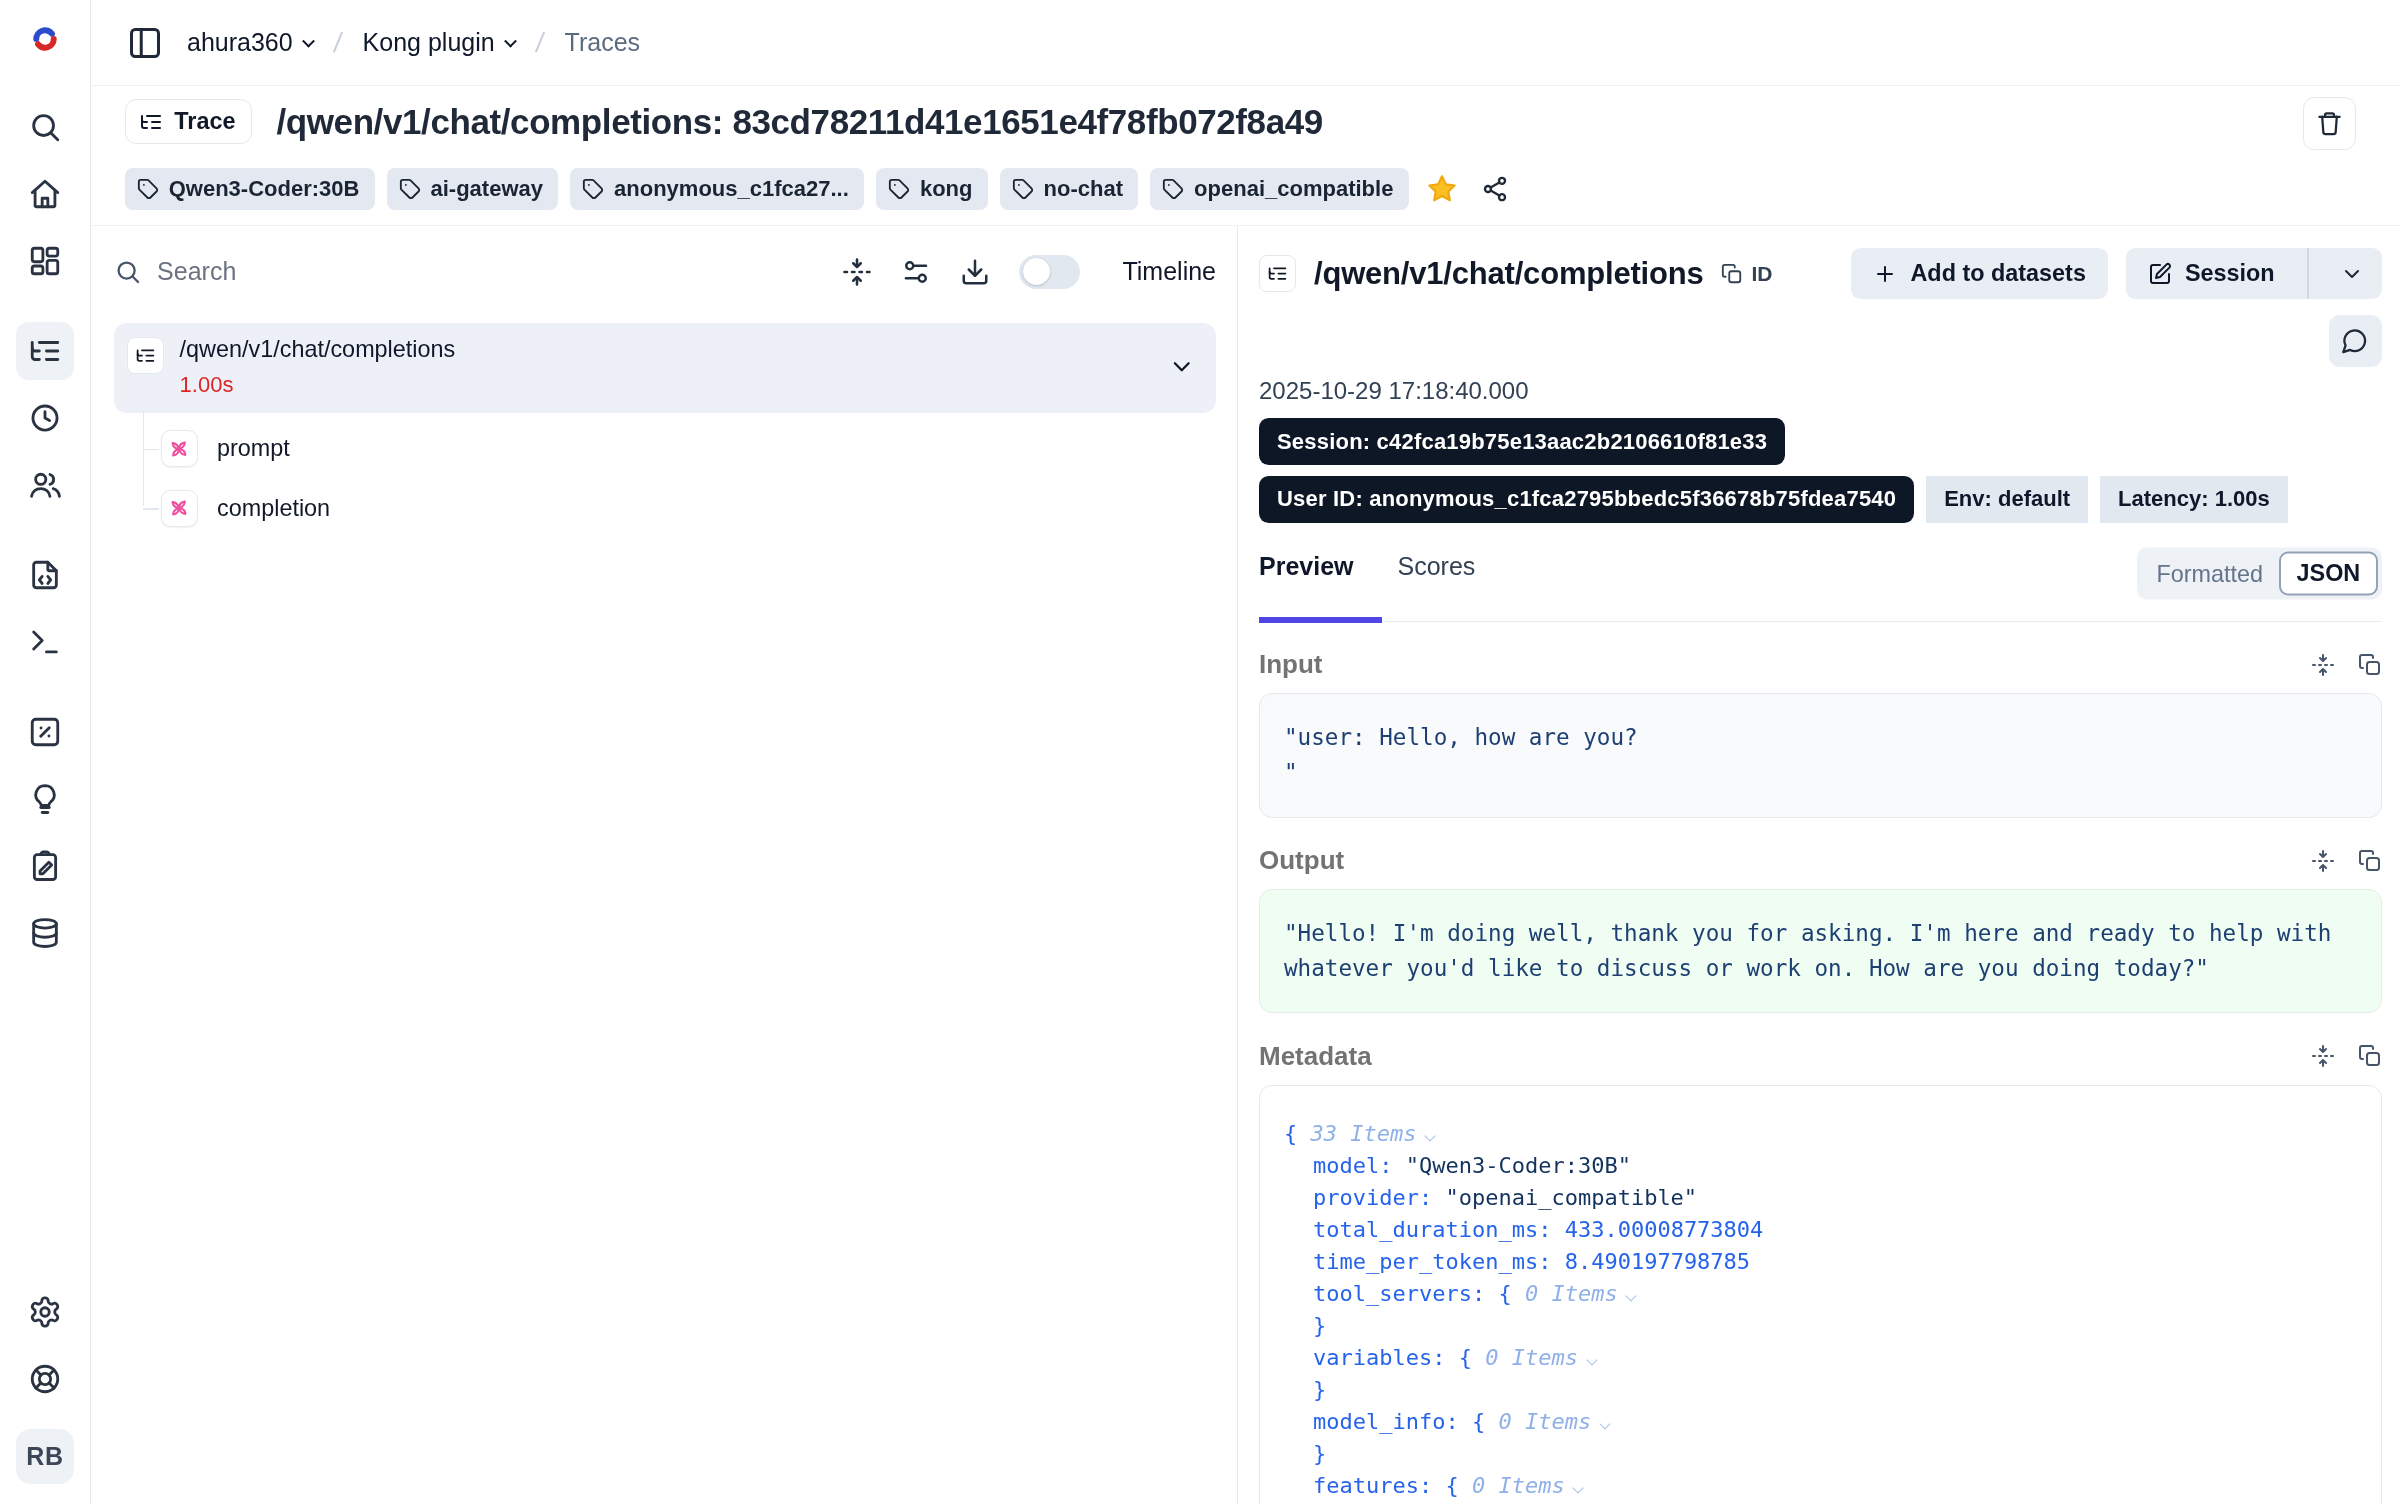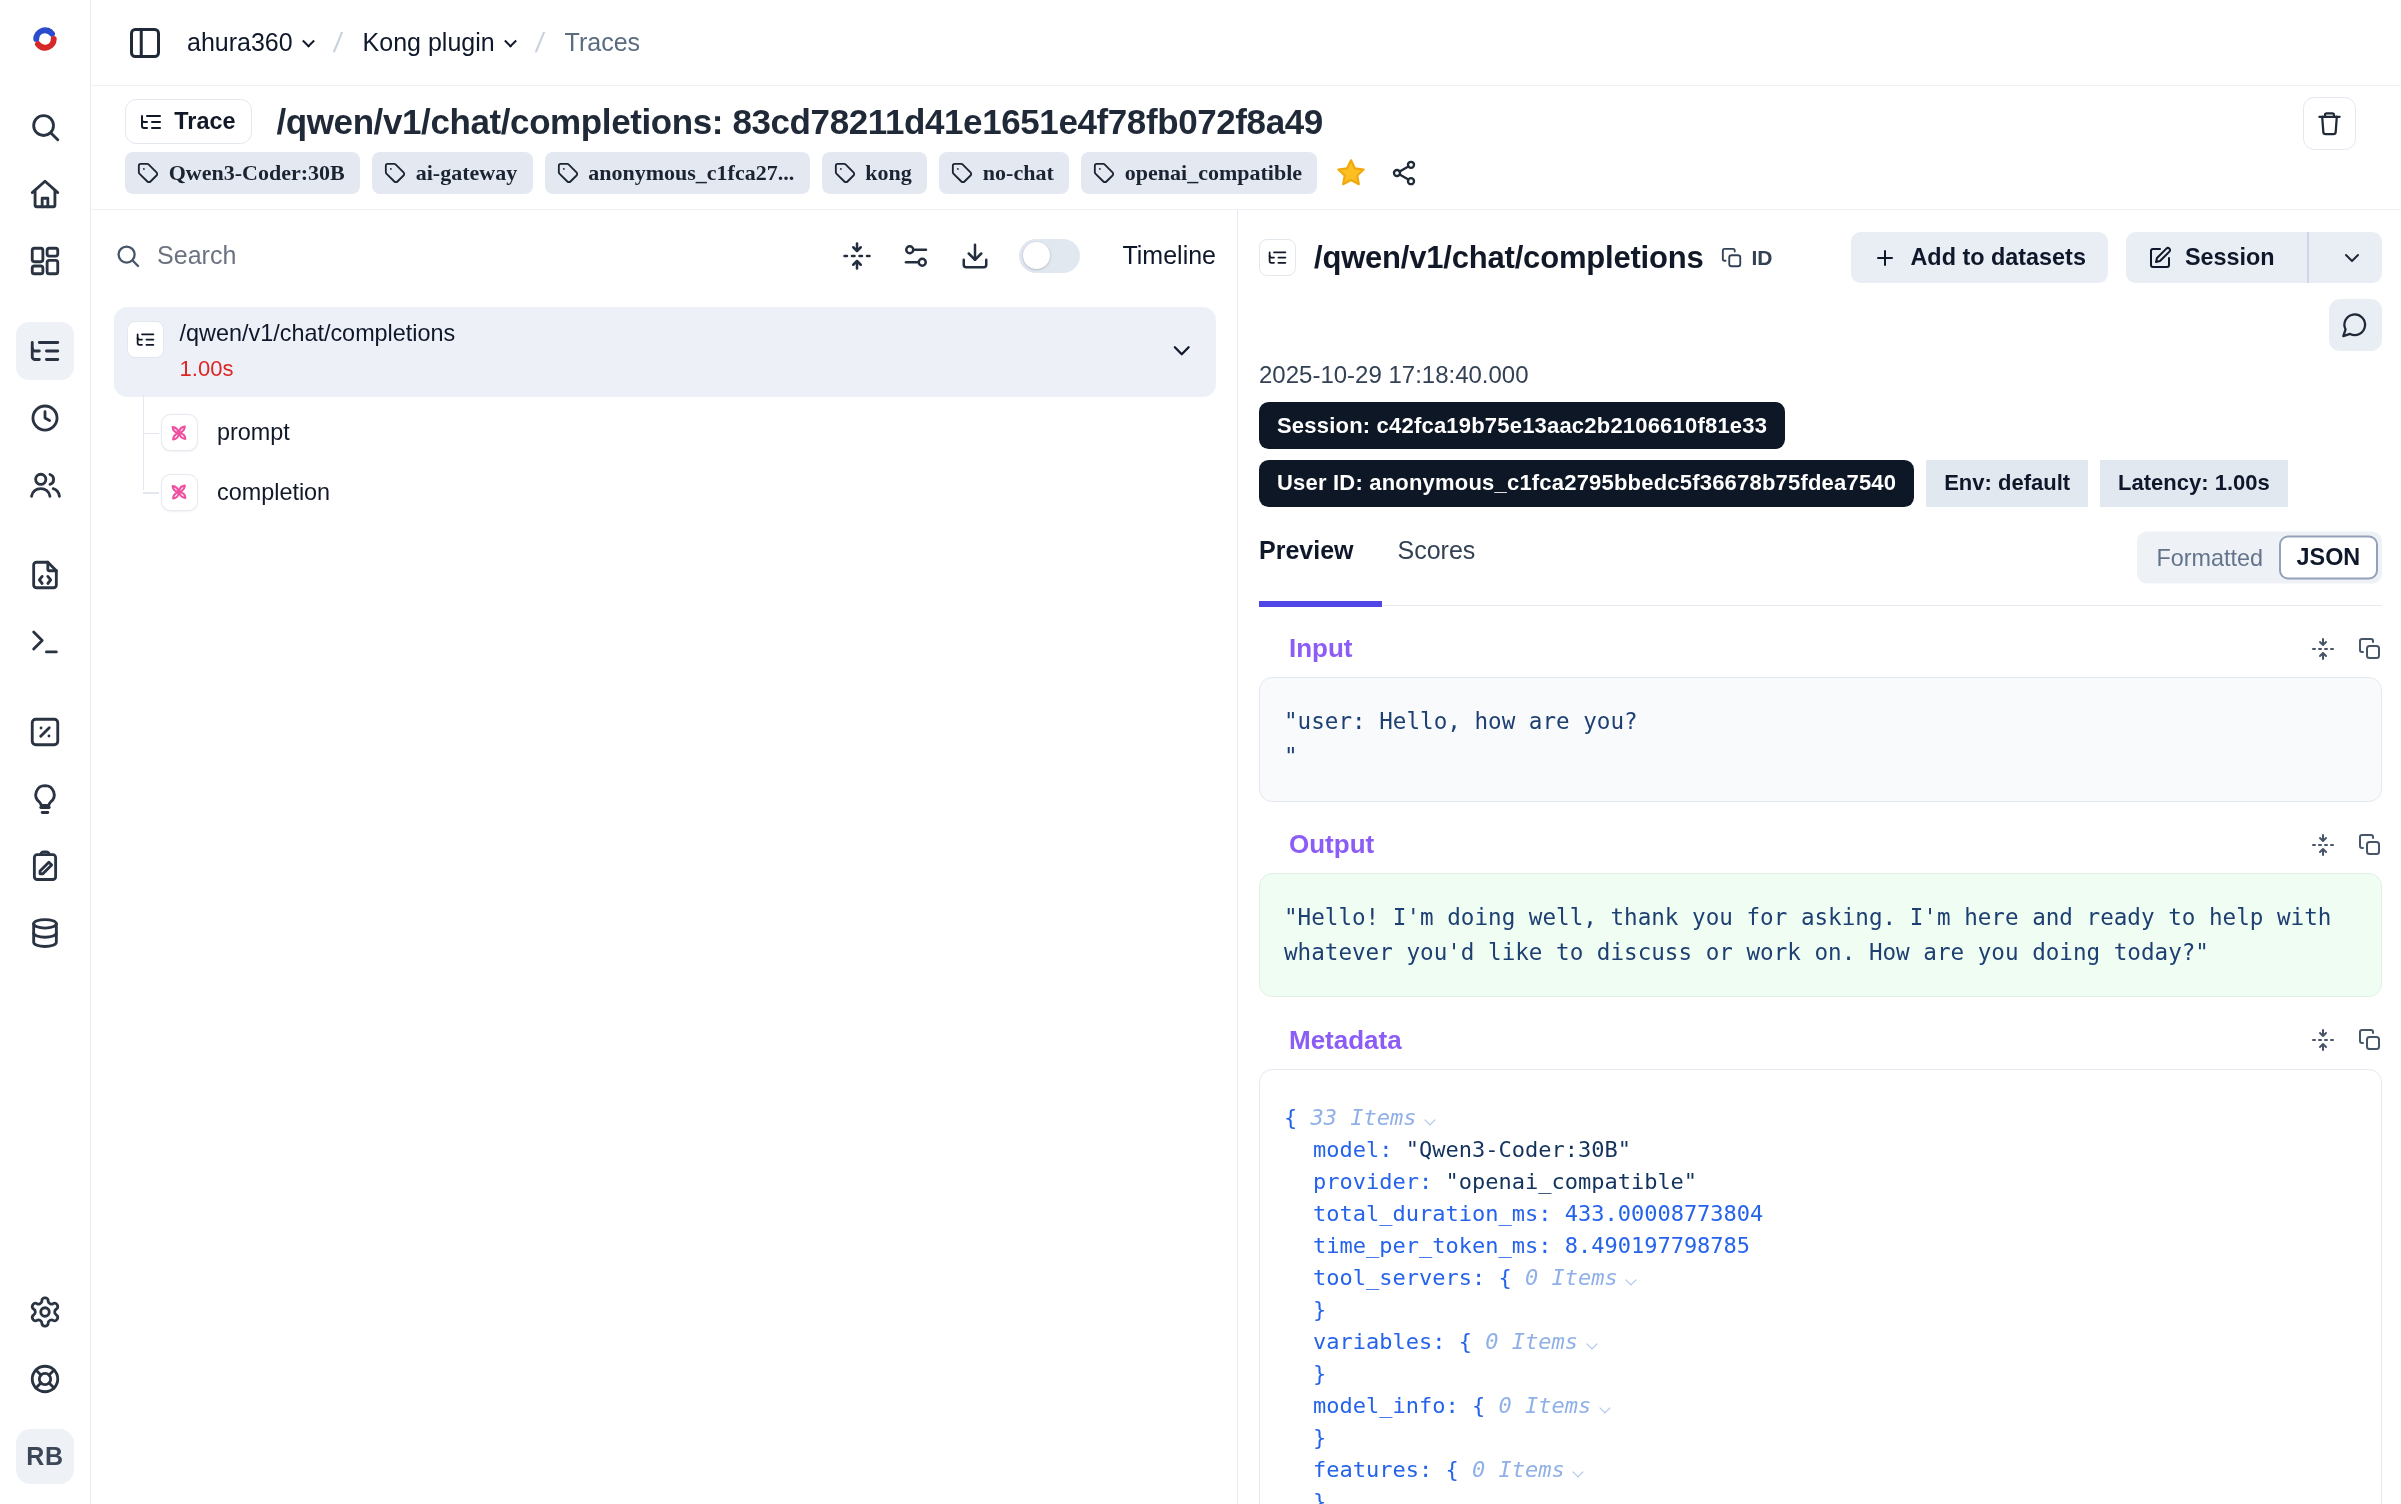--- a/index.html
+++ b/index.html
@@ -37,21 +37,21 @@
     border-bottom:.09em solid currentColor; transform:rotate(45deg) translate(-10%,-10%); }
 
   
   #trace-header { position:relative; padding:13px 121px 14.5px 34px; border-bottom:0.8px solid #eef1f5; }
   .th-row1 { display:flex; align-items:center; gap:24px; }
   .trace-badge { display:flex; align-items:center; gap:11.3px; background:#fff;
     border:1.6px solid #e3e8ef; border-radius:11.3px; padding:8px 16px 8px 13px;
     font-size:23.4px; font-weight:700; color:#111827; }
   .trace-badge svg { font-size:24px; color:#111827; }
   h1#trace-title { font-size:35px; font-weight:700; color:#1f2937; letter-spacing:-0.4px; white-space:nowrap; }
-  .th-row2 { display:flex; align-items:center; gap:8px; margin-top:8px;font-family:Liberation Serif, serif; }
+  .th-row2 { display:flex; align-items:center; gap:8px; margin-top:24px; }
   .tag { display:flex; align-items:center; gap:9.7px; background:#e4e9f1; border-radius:8px;
     padding:8px 15.4px 8px 12px; font-size:22px; font-weight:600; color:#1b2433; cursor:pointer; white-space:nowrap; }
   .tag svg { font-size:22px; color:#1b2433; }
   #star-btn { margin-left:9.7px; font-size:32px; display:flex; cursor:pointer; }
   #share-btn { margin-left:14.5px; font-size:28px; color:#1f2937; display:flex; cursor:pointer; }
   #delete-btn { position:absolute; top:11.3px; right:45px; width:53px; height:53px; background:#fff;
     border:1.6px solid #e3e8ef; border-radius:11.3px; display:flex; align-items:center; justify-content:center;
     font-size:27px; color:#1f2937; cursor:pointer; }
 
   
@@ -119,21 +119,21 @@
   .tab { font-size:25px; color:#334155; font-weight:500; margin-right:44px; cursor:pointer; }
   .tab.active { color:#0f172a; font-weight:600; }
   #tab-underline { position:absolute; left:0; bottom:-1.6px; width:123px; height:5.7px; background:#4f46e5; }
   #format-seg { margin-left:auto; display:flex; align-items:flex-end; background:#eef1f6; border-radius:9.7px;
     padding:4px; transform:translateY(6.5px); }
   .seg-opt { font-size:23.4px; color:#64748b; font-weight:500; padding:8px 16px; cursor:pointer; white-space:nowrap; }
   .seg-opt.selected { background:#fff; border:2.4px solid #93a2b8; border-radius:9px;
     color:#0f172a; font-weight:700; padding:6.5px 15.4px; }
 
   .section-head { display:flex; align-items:center; margin-top:27.5px; }
-  .section-title { font-size:26px; font-weight:600; color:#8b5cf6;margin-left:30px; }
+  .section-title { font-size:26px; font-weight:600; color:#737373; }
   .section-icons { margin-left:auto; display:flex; gap:22.6px; color:#475569; font-size:24px; }
   .section-icons > * { cursor:pointer; }
   .io-box { margin-top:13px; border:1.6px solid #e4e9f0; border-radius:13px; padding:26px 24px;
     font-family:"DejaVu Sans Mono", monospace; font-size:22.6px; line-height:1.55; color:#1d3f72;
     white-space:pre-wrap; word-break:break-word; }
   #input-box { background:#f8fafc; }
   #output-box { background:#effdf3; border-color:#e2efe6; }
 
   #metadata-box { margin-top:13px; border:1.6px solid #e4e9f0; border-radius:13px; background:#fff;
     padding:32px 24px; font-family:"DejaVu Sans Mono", monospace; font-size:22px; flex:0 0 auto; }

